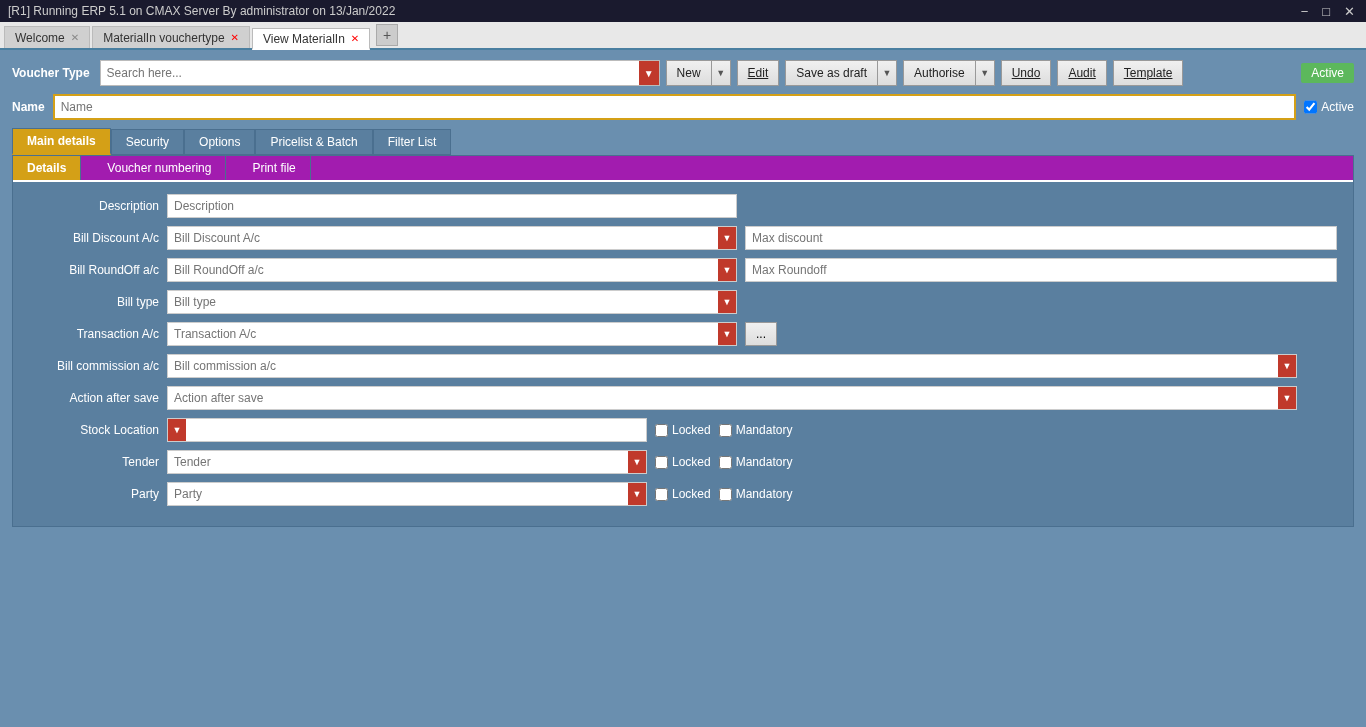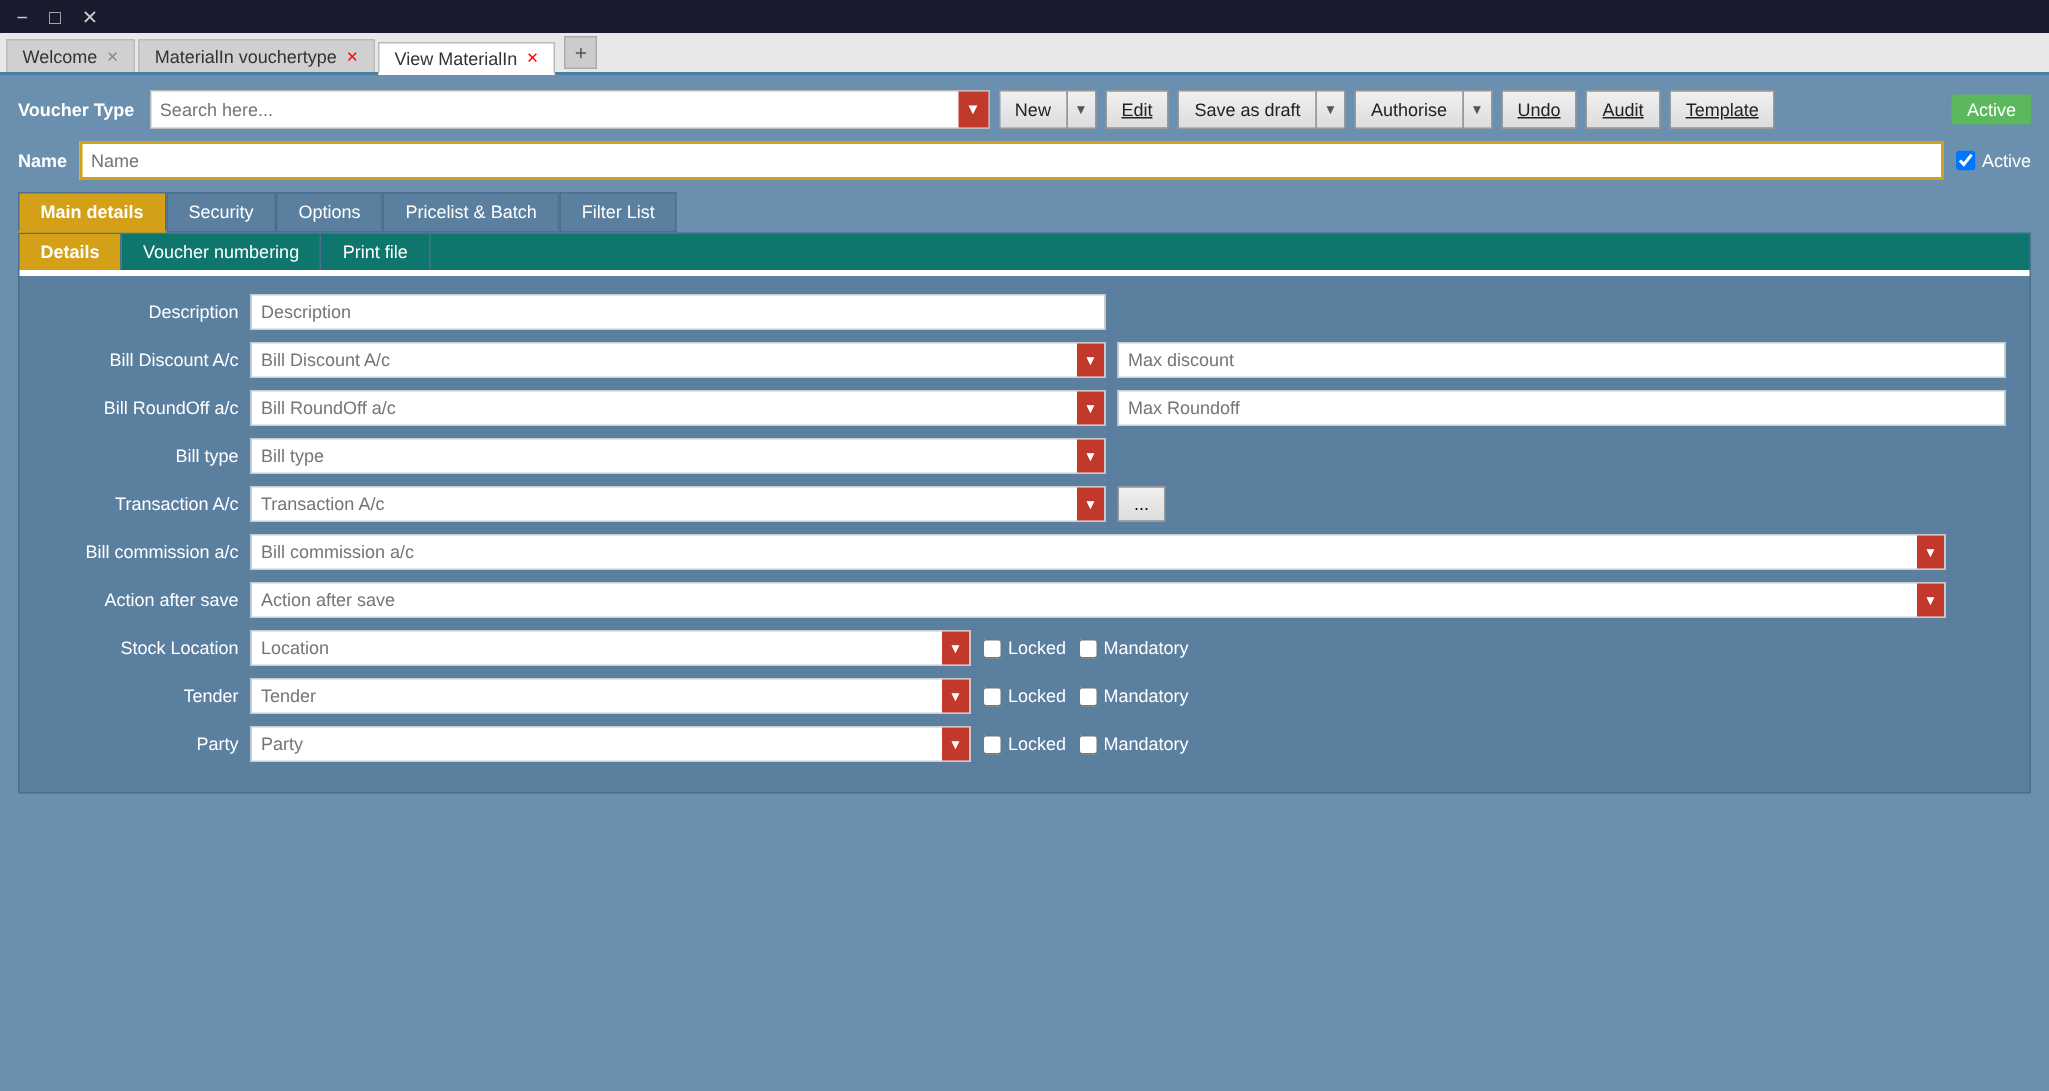--- a/index.html
+++ b/index.html
@@ -169,20 +169,21 @@
       align-items: center;
       gap: 4px;
       color: #fff;
     }
 
     
     .section-tabs {
       display: flex;
       gap: 0;
       margin-bottom: 0;
+      align-items: flex-end;
     }
     .section-tab {
       padding: 5px 14px;
       background: #5a7f9f;
       border: 1px solid #4a6f8f;
       color: #fff;
       cursor: pointer;
       font-size: 12px;
     }
     .section-tab.active {
@@ -194,23 +195,23 @@
 
     
     .inner-panel {
       background: #5a7f9f;
       border: 1px solid #4a6f8f;
       padding: 0;
     }
 
     .inner-tabs {
       display: flex;
-      gap: 0;
-      border-bottom: 4px solid #ffffff;
-      background: #0f766e;
+      gap: 12px;
+      border-bottom: 2px solid #ffffff;
+      background: #a21caf;
     }
     .inner-tab {
       padding: 5px 14px;
       color: #fff;
       cursor: pointer;
       font-size: 12px;
       border-right: 1px solid #4a6f8f;
     }
     .inner-tab.active {
       background: #d4a017;
@@ -340,20 +341,21 @@
     
     .wide-combo {
       flex: 1;
       max-width: 1130px;
     }
   </style>
 </head>
 <body>
 
 <div class="title-bar">
+  <span>[R1] Running ERP 5.1 on CMAX Server By administrator on 13/Jan/2022</span>
   <div class="title-bar-controls">
     <button class="title-bar-btn">−</button>
     <button class="title-bar-btn">□</button>
     <button class="title-bar-btn">✕</button>
   </div>
 </div>
 
 <div class="tab-bar">
   <div class="tab">
     <span>Welcome</span>
@@ -499,21 +501,20 @@
         <span class="form-label">Action after save</span>
         <div class="form-combo wide-combo">
           <input type="text" placeholder="Action after save" style="">
           <div class="dd-arrow">▼</div>
         </div>
       </div>
 
       <div class="stock-row">
         <span class="form-label">Stock Location</span>
         <div class="stock-combo">
-          <input type="text" placeholder="Location" style="">
           <div class="dd-arrow">▼</div>
         </div>
         <div class="check-label">
           <input type="checkbox" style="">
           <span>Locked</span>
         </div>
         <div class="check-label">
           <input type="checkbox" style="">
           <span>Mandatory</span>
         </div>

